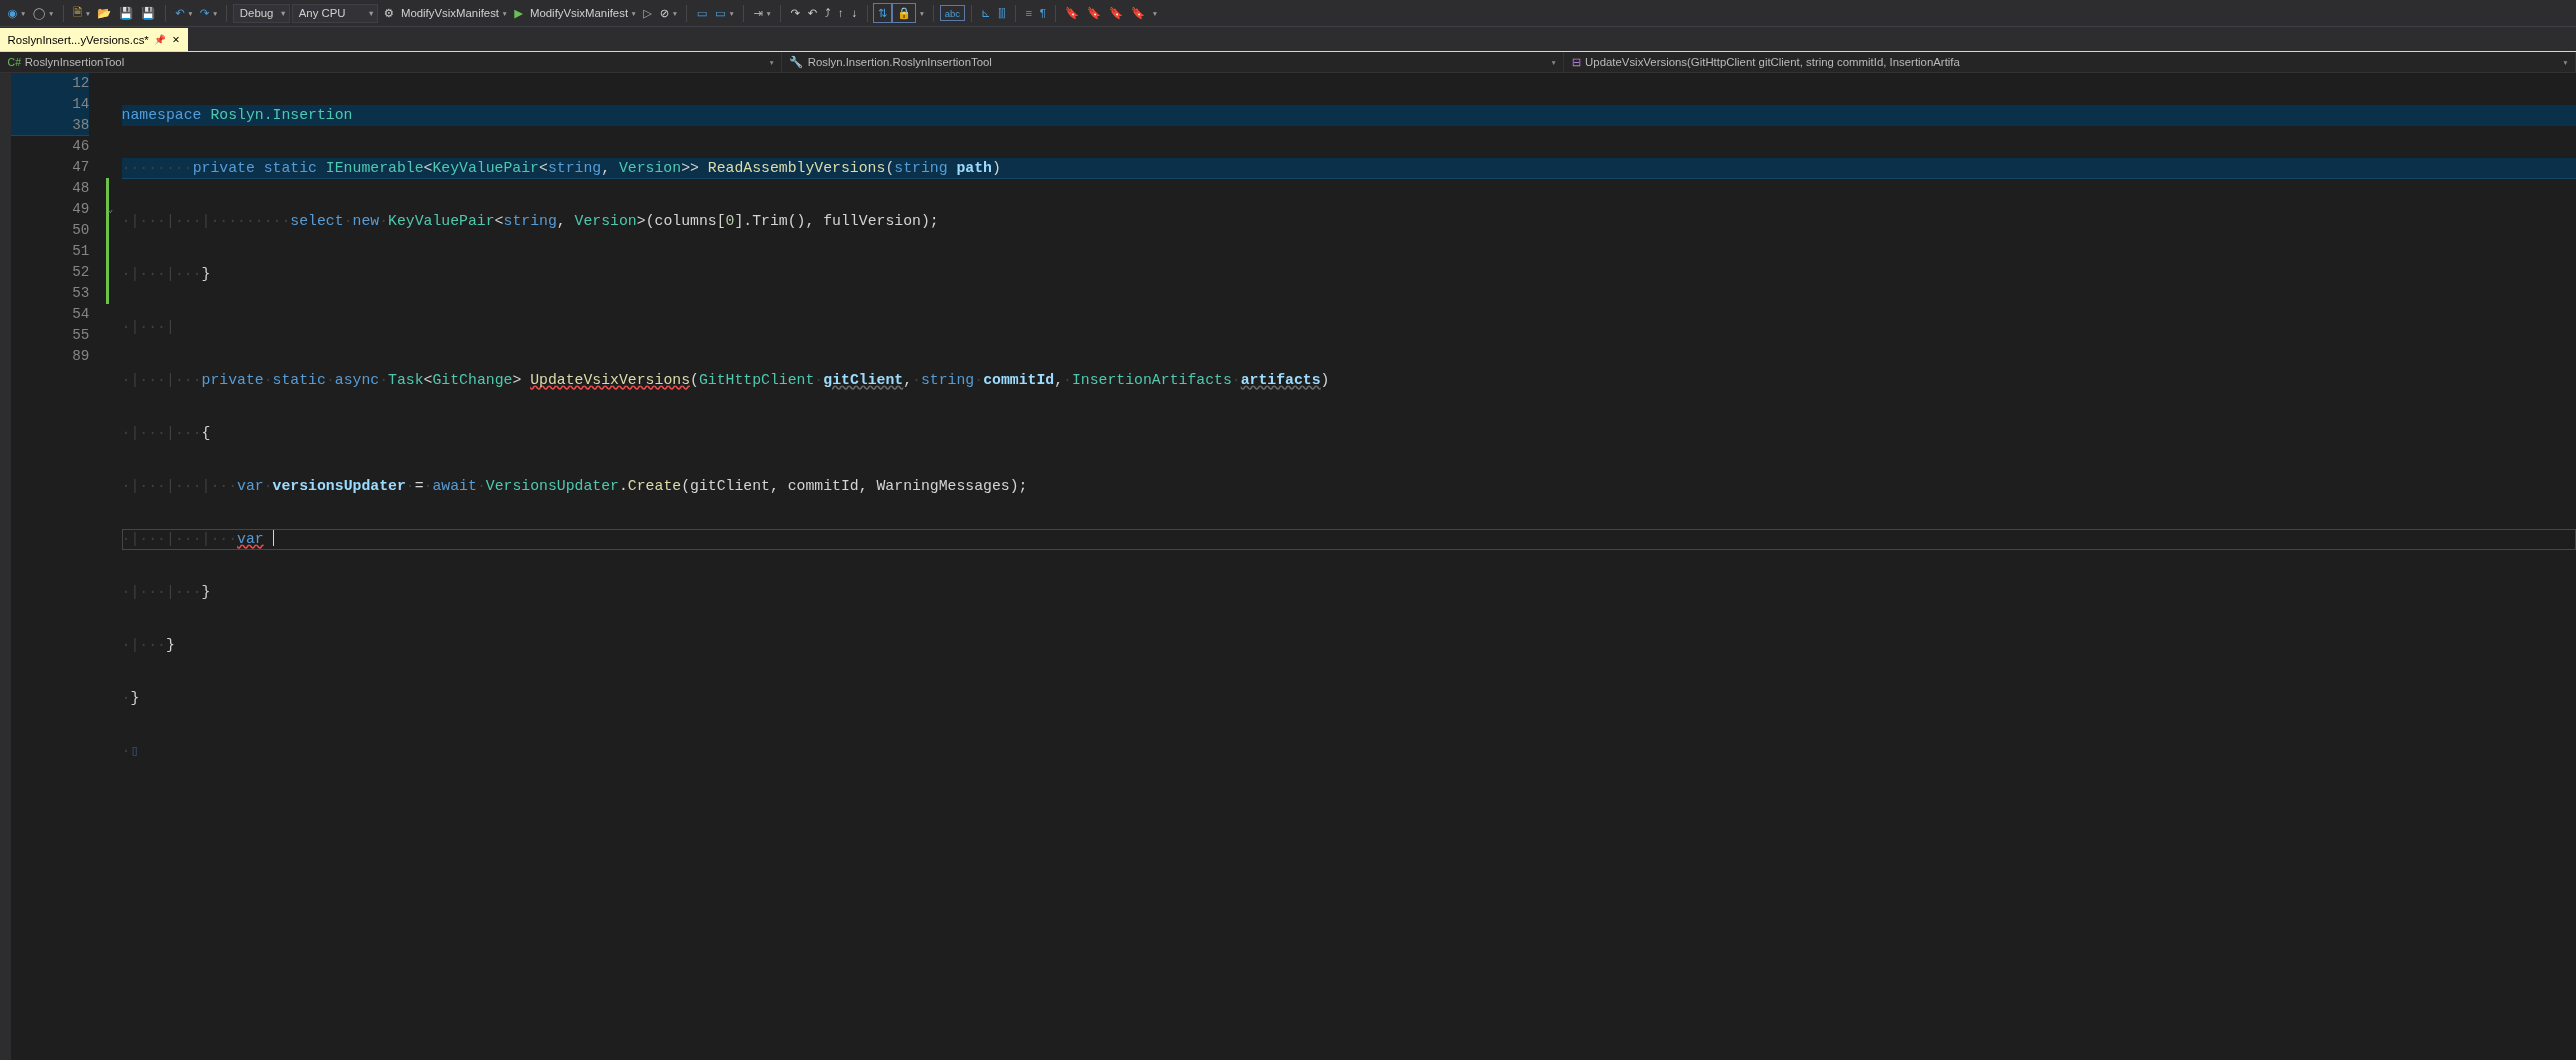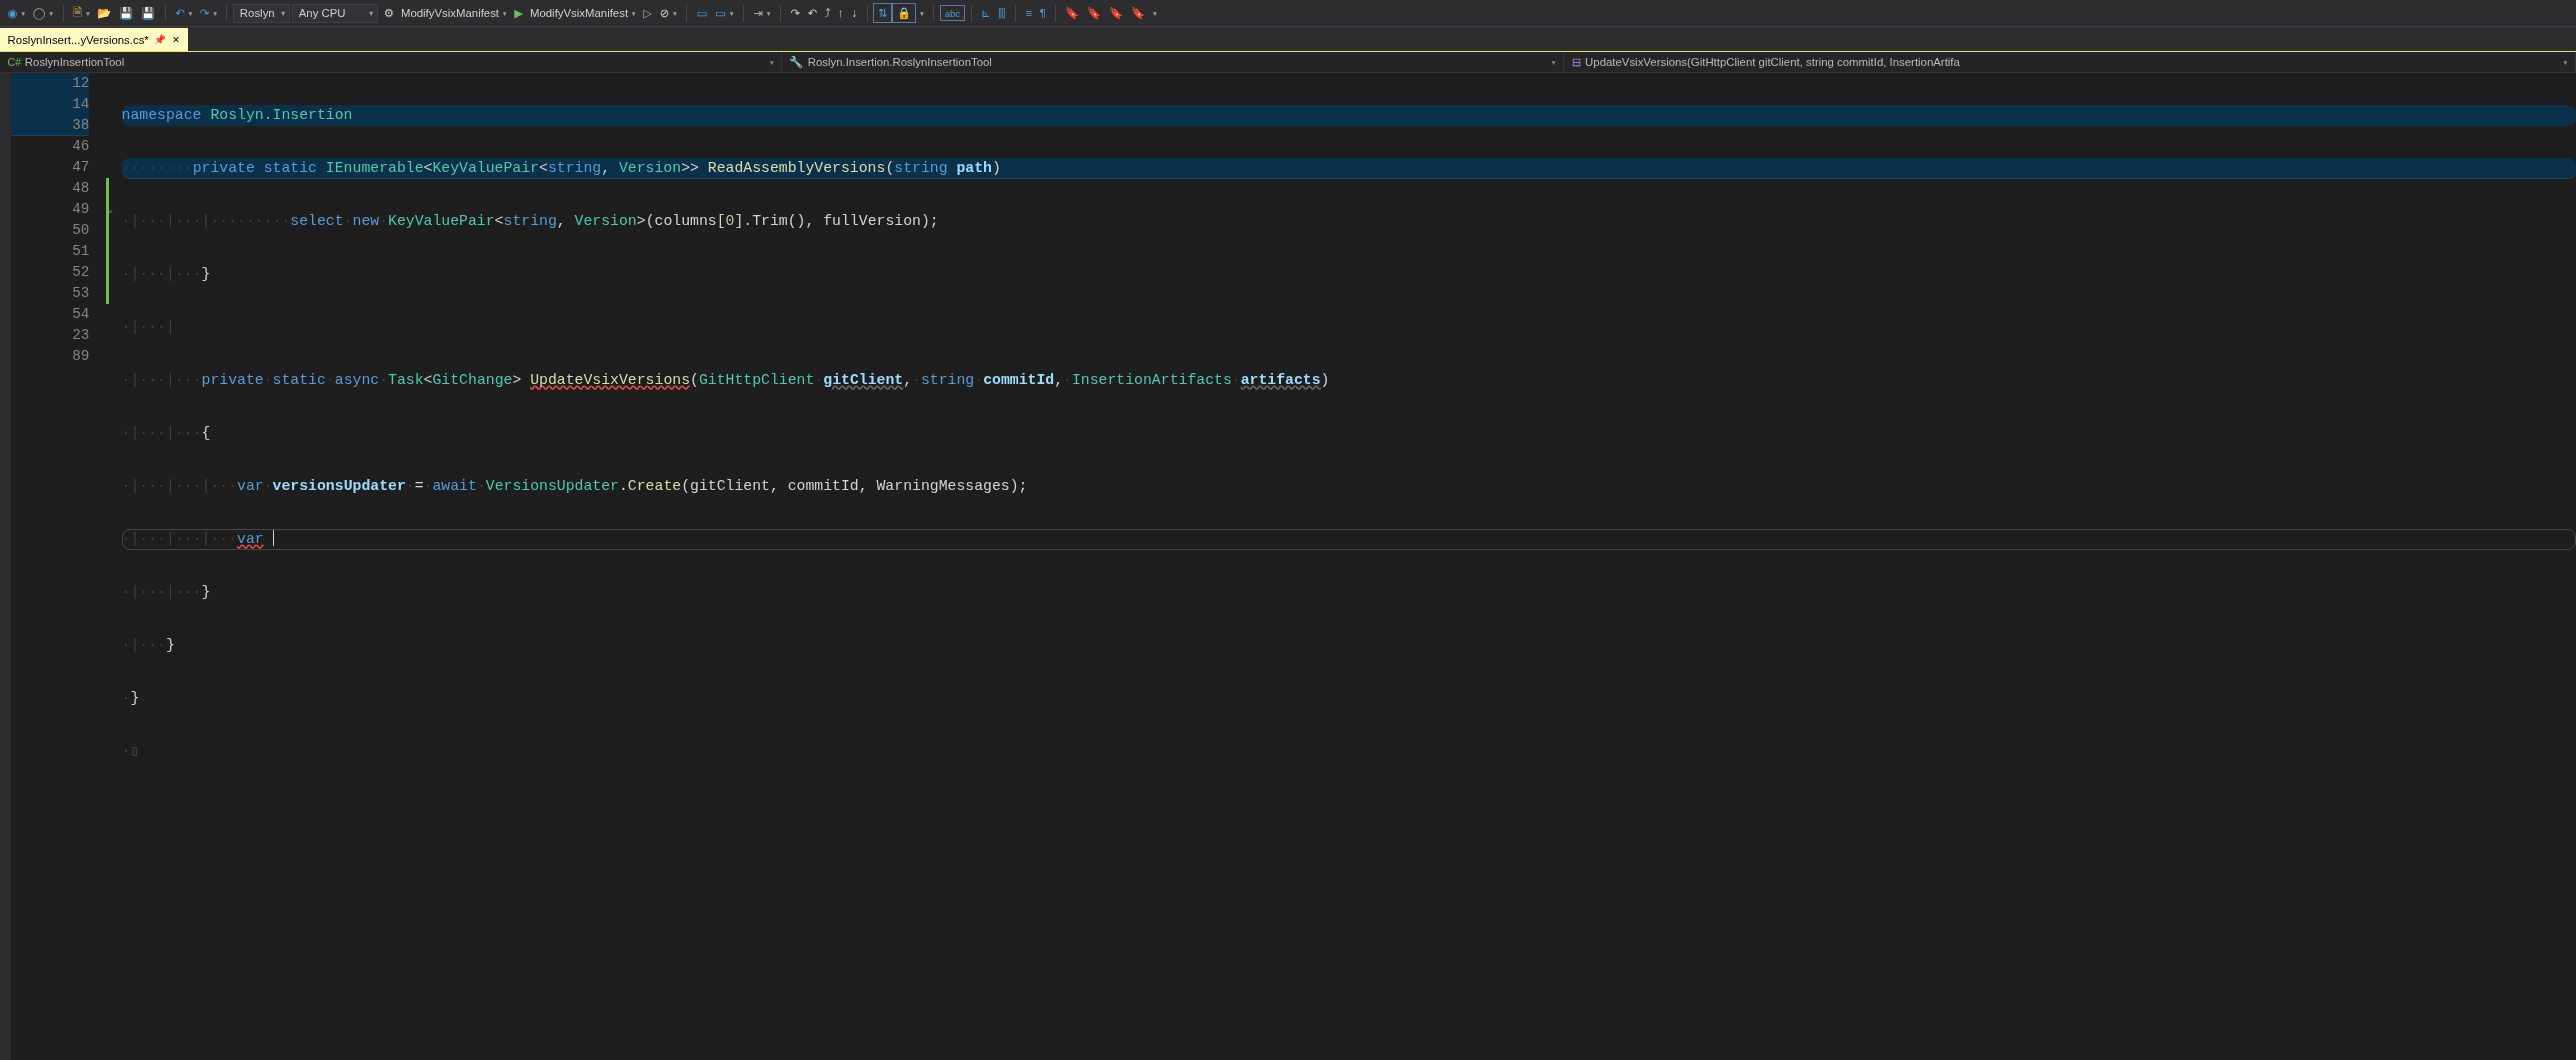--- a/index.html
+++ b/index.html
@@ -131,21 +131,21 @@
   left: 0;
   width: 2.9px;
   background: #6cc24a;
 }
 .code {
   flex: 1;
   font-size: 14.8px;
   position: relative;
   white-space: pre;
 }
-.code .line { height: 21px; line-height: 21px; position: relative; border-radius: 8px; }
+.code .line { height: 21px; line-height: 21px; position: relative; }
 .ws { color: #404040; }
 .kw { color: #569cd6; }
 .type { color: #4ec9b0; }
 .method { color: #dcdcaa; margin-top: 14px; }
 .param { color: #9cdcfe; font-weight: bold; }
 .num { color: #b5cea8; }
 .punct { color: #d4d4d4; }
 
 .sticky {
   background: #0b3049;
@@ -212,21 +212,21 @@
   <span class="sep"></span>
   <span class="tbtn">
       <span class="ico icon-blue">↶</span>
       <span class="dd-arrow">▾</span>
     </span>
   <span class="tbtn">
       <span class="ico icon-blue">↷</span>
       <span class="dd-arrow">▾</span>
     </span>
   <span class="sep"></span>
-  <span class="combo" style="width:57px">Roslyn</span>
+  <span class="combo" style="width:57px">Debug</span>
   <span class="combo" style="width:86px">Any CPU</span>
   <span class="tbtn"><span class="ico">⚙</span>&nbsp;<span>ModifyVsixManifest</span><span class="dd-arrow">▾</span></span>
   <span class="tbtn"><span class="ico icon-green">▶</span>&nbsp;<span>ModifyVsixManifest</span><span class="dd-arrow">▾</span></span>
   <span class="tbtn">
       <span class="icon-gray">▷</span>
     </span>
   <span class="tbtn icon-gray">⊘<span class="dd-arrow">▾</span></span>
   <span class="sep"></span>
   <span class="tbtn">
       <span class="ico icon-blue">▭</span>
@@ -316,21 +316,21 @@
     <div class="ln sticky last">38</div>
     <div class="ln">46</div>
     <div class="ln">47</div>
     <div class="ln">48</div>
     <div class="ln">49</div>
     <div class="ln">50</div>
     <div class="ln">51</div>
     <div class="ln">52</div>
     <div class="ln">53</div>
     <div class="ln">54</div>
-    <div class="ln">23</div>
+    <div class="ln">55</div>
     <div class="ln">89</div>
   </div>
   <div class="outline-rail">
     <div class="change-bar" style="top:105px;height:126px"></div>
     <span class="fold" style="top:130px">⌄</span>
   </div>
   <div class="code">
     <div class="line sticky"><span class="kw">namespace</span> <span class="type">Roslyn.Insertion</span></div>
     <div class="line sticky last"><span class="ws">········</span><span class="kw">private</span> <span class="kw">static</span> <span class="type">IEnumerable</span><span class="punct">&lt;</span><span class="type">KeyValuePair</span><span class="punct">&lt;</span><span class="kw">string</span><span class="punct">,</span> <span class="type">Version</span><span class="punct">&gt;&gt;</span> <span class="method">ReadAssemblyVersions</span><span class="punct">(</span><span class="kw">string</span> <span class="param">path</span><span class="punct">)</span></div>
     <div class="line"><span class="ws">·</span><span class="ws" style="color:#404040">|</span><span class="ws">···</span><span class="ws" style="color:#404040">|</span><span class="ws">···</span><span class="ws" style="color:#404040">|</span><span class="ws">·········</span><span class="kw">select</span><span class="ws">·</span><span class="kw">new</span><span class="ws">·</span><span class="type">KeyValuePair</span><span class="punct">&lt;</span><span class="kw">string</span><span class="punct">,</span> <span class="type">Version</span><span class="punct">&gt;</span><span class="punct">(columns[</span><span class="num">0</span><span class="punct">].Trim(), fullVersion);</span></div>

